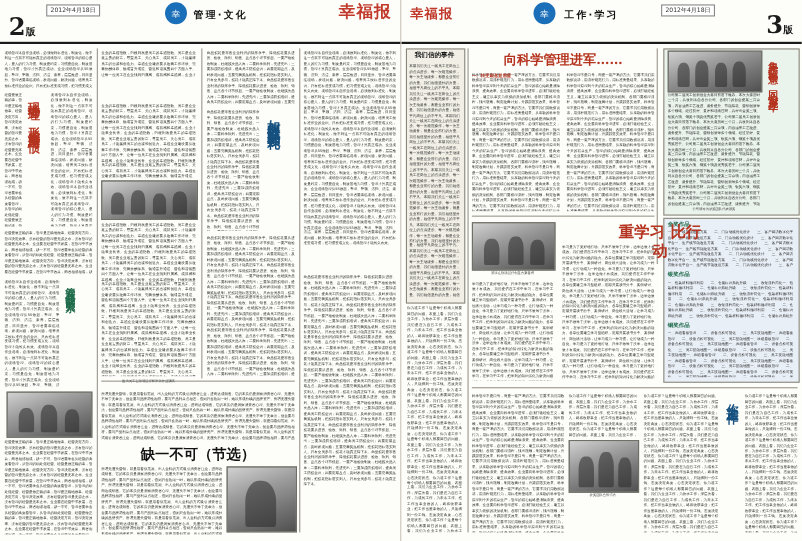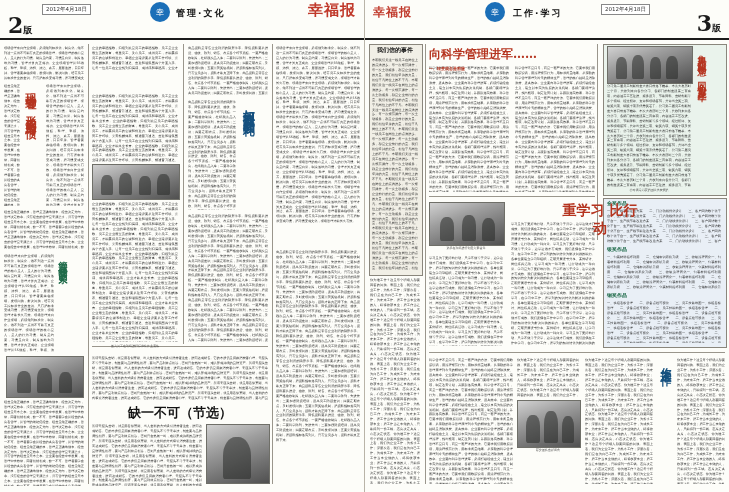--- a/index.html
+++ b/index.html
@@ -178,21 +178,21 @@
     </div>
     <div class="col" style="left:5px;top:278px;width:50px;height:206px;">
       <div class="tx">你为谁工作？这是每个职场人都要回答的问题。表面上看，我们为企业工作，为薪水工作；深层次看，我们是在为自己工作，为成长工作，为未来工作。把工作当事业做的人，终将收获事业；把工作当差事做的人，只能得到一份工钱。态度决定高度，心态决定状态。你为谁工作？这是每个职场人都要回答的问题。表面上看，我们为企业工作，为薪水工作；深层次看，我们是在为自己工作，为成长工作，为未来工作。把工作当事业做的人，终将收获事业；把工作当差事做的人，只能得到一份工钱。态度决定高度，心态决定状态。你为谁工作？这是每个职场人都要回答的问题。表面上看，我们为企业工作，为薪水工作；深层次看，我们是在为自己工作，为成长工作，为未来工作。把工作当事业做的人，终将收获事业；把工作当差事做的人，只能得到一份工钱。态度决定高度，心态决定状态。你为谁工作？这是每个职场人都要回答的问题。表面上看，我们为企业工作，为薪水工作；深层次看，我们是在为自己工作，为成长工作，为未来工作。把工作当事业做的人，终将收获事业；把工作当差事做的人，只能得到一份工钱。态度决定高度，心态决定状态。你为谁工作？这是每个职场人都要回答的问题。表面上看，我们为企业工作，为薪水工作；深层次看，我们是在为自己工作，为成长工作，为未来工作。把工作当事业做的人，终将收获事业；把工作当差事做的人，只能得到一份工钱。态度决定高度，心态决定状态。你为谁工作？这是每个职场人都要回答的问题。表面上看，我们为企业工作，为薪水工作；深层次看，我们是在为自己工作，为成长工作，为未来工作。把工作当事业做的人，终将收获事业；把工作当差事做的人，只能得到一份工钱。态度决定高度，心态决定状态。你为谁工作？这是每个职场人都要回答的问题。表面上看，我们为企业工作，为薪水工作；深层次看，我们是在为自己工作，为成长工作，为未来工作。把工作当事业做的人，终将收获事业；把工作当差事做的人，只能得到一份工钱。态度决定高度，心态决定状态。你为谁工作？这是每个职场人都要回答的问题。表面上看，我们为企业工作，为薪水工作；深层次看，我们是在为自己工作，为成长工作，为未来工作。把工作当事业做的人，终将收获事业；把工作当差事做的人，只能得到一份工钱。态度决定高度，心态决定状态。</div>
     </div>
 
     <div class="rule v" style="left:60px;top:44px;height:440px;"></div>
     <div class="rule v" style="left:232px;top:44px;height:196px;"></div>
     <div class="rule h" style="left:64px;top:196px;width:166px;"></div>
     <div class="rule h" style="left:64px;top:352px;width:296px;"></div>
 
-    <div class="hd-main hd-red" style="position:absolute;left:64px;top:46px;width:166px;font-size:12px;">向科学管理进军……</div>
+    <div class="hd-main hd-red" style="position:absolute;left:64px;top:46px;width:166px;font-size:12px;text-align:center;">向科学管理进军……</div>
     <div class="col" style="left:64px;top:66px;width:80px;height:126px;">
       <div class="tx">科学管理不是口号，而是一套严谨的方法。它要求我们用数据说话，用流程规范行为，用标准衡量结果。从泰勒的科学管理原理到今天的精益生产，管理的核心始终是消除浪费、提高效率。企业要向科学管理进军，必须打破经验主义，建立以事实为依据的决策机制。各部门要梳理流程，找出瓶颈，制定改善计划，并跟踪落实效果。科学管理不是口号，而是一套严谨的方法。它要求我们用数据说话，用流程规范行为，用标准衡量结果。从泰勒的科学管理原理到今天的精益生产，管理的核心始终是消除浪费、提高效率。企业要向科学管理进军，必须打破经验主义，建立以事实为依据的决策机制。各部门要梳理流程，找出瓶颈，制定改善计划，并跟踪落实效果。科学管理不是口号，而是一套严谨的方法。它要求我们用数据说话，用流程规范行为，用标准衡量结果。从泰勒的科学管理原理到今天的精益生产，管理的核心始终是消除浪费、提高效率。企业要向科学管理进军，必须打破经验主义，建立以事实为依据的决策机制。各部门要梳理流程，找出瓶颈，制定改善计划，并跟踪落实效果。科学管理不是口号，而是一套严谨的方法。它要求我们用数据说话，用流程规范行为，用标准衡量结果。从泰勒的科学管理原理到今天的精益生产，管理的核心始终是消除浪费、提高效率。企业要向科学管理进军，必须打破经验主义，建立以事实为依据的决策机制。各部门要梳理流程，找出瓶颈，制定改善计划，并跟踪落实效果。科学管理不是口号，而是一套严谨的方法。它要求我们用数据说话，用流程规范行为，用标准衡量结果。从泰勒的科学管理原理到今天的精益生产，管理的核心始终是消除浪费、提高效率。企业要向科学管理进军，必须打破经验主义，建立以事实为依据的决策机制。各部门要梳理流程，找出瓶颈，制定改善计划，并跟踪落实效果。科学管理不是口号，而是一套严谨的方法。它要求我们用数据说话，用流程规范行为，用标准衡量结果。从泰勒的科学管理原理到今天的精益生产，管理的核心始终是消除浪费、提高效率。企业要向科学管理进军，必须打破经验主义，建立以事实为依据的决策机制。各部门要梳理流程，找出瓶颈，制定改善计划，并跟踪落实效果。科学管理不是口号，而是一套严谨的方法。它要求我们用数据说话，用流程规范行为，用标准衡量结果。从泰勒的科学管理原理到今天的精益生产，管理的核心始终是消除浪费、提高效率。企业要向科学管理进军，必须打破经验主义，建立以事实为依据的决策机制。各部门要梳理流程，找出瓶颈，制定改善计划，并跟踪落实效果。</div>
     </div>
     <div class="col" style="left:150px;top:66px;width:80px;height:126px;">
       <div class="tx">科学管理不是口号，而是一套严谨的方法。它要求我们用数据说话，用流程规范行为，用标准衡量结果。从泰勒的科学管理原理到今天的精益生产，管理的核心始终是消除浪费、提高效率。企业要向科学管理进军，必须打破经验主义，建立以事实为依据的决策机制。各部门要梳理流程，找出瓶颈，制定改善计划，并跟踪落实效果。科学管理不是口号，而是一套严谨的方法。它要求我们用数据说话，用流程规范行为，用标准衡量结果。从泰勒的科学管理原理到今天的精益生产，管理的核心始终是消除浪费、提高效率。企业要向科学管理进军，必须打破经验主义，建立以事实为依据的决策机制。各部门要梳理流程，找出瓶颈，制定改善计划，并跟踪落实效果。科学管理不是口号，而是一套严谨的方法。它要求我们用数据说话，用流程规范行为，用标准衡量结果。从泰勒的科学管理原理到今天的精益生产，管理的核心始终是消除浪费、提高效率。企业要向科学管理进军，必须打破经验主义，建立以事实为依据的决策机制。各部门要梳理流程，找出瓶颈，制定改善计划，并跟踪落实效果。科学管理不是口号，而是一套严谨的方法。它要求我们用数据说话，用流程规范行为，用标准衡量结果。从泰勒的科学管理原理到今天的精益生产，管理的核心始终是消除浪费、提高效率。企业要向科学管理进军，必须打破经验主义，建立以事实为依据的决策机制。各部门要梳理流程，找出瓶颈，制定改善计划，并跟踪落实效果。科学管理不是口号，而是一套严谨的方法。它要求我们用数据说话，用流程规范行为，用标准衡量结果。从泰勒的科学管理原理到今天的精益生产，管理的核心始终是消除浪费、提高效率。企业要向科学管理进军，必须打破经验主义，建立以事实为依据的决策机制。各部门要梳理流程，找出瓶颈，制定改善计划，并跟踪落实效果。科学管理不是口号，而是一套严谨的方法。它要求我们用数据说话，用流程规范行为，用标准衡量结果。从泰勒的科学管理原理到今天的精益生产，管理的核心始终是消除浪费、提高效率。企业要向科学管理进军，必须打破经验主义，建立以事实为依据的决策机制。各部门要梳理流程，找出瓶颈，制定改善计划，并跟踪落实效果。科学管理不是口号，而是一套严谨的方法。它要求我们用数据说话，用流程规范行为，用标准衡量结果。从泰勒的科学管理原理到今天的精益生产，管理的核心始终是消除浪费、提高效率。企业要向科学管理进军，必须打破经验主义，建立以事实为依据的决策机制。各部门要梳理流程，找出瓶颈，制定改善计划，并跟踪落实效果。</div>
     </div>
     <div class="hd-main" style="position:absolute;left:64px;top:66px;font-size:4px;color:#b5341f;">一、转变观念是前提</div>
 
     <div class="boxed tint-green" style="left:238px;top:44px;width:122px;height:150px;"></div>
     <div class="vhead hd-red" style="position:absolute;left:330px;top:48px;height:140px;font-size:9px;">集思广益比创意 同心协力展才华</div>

